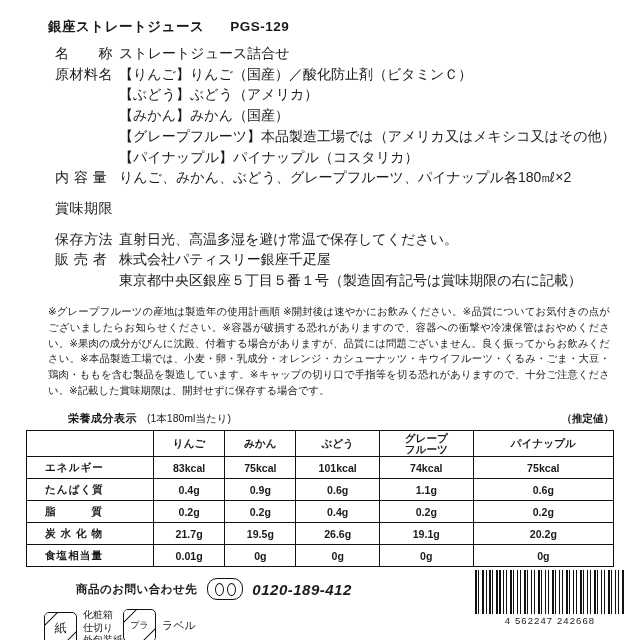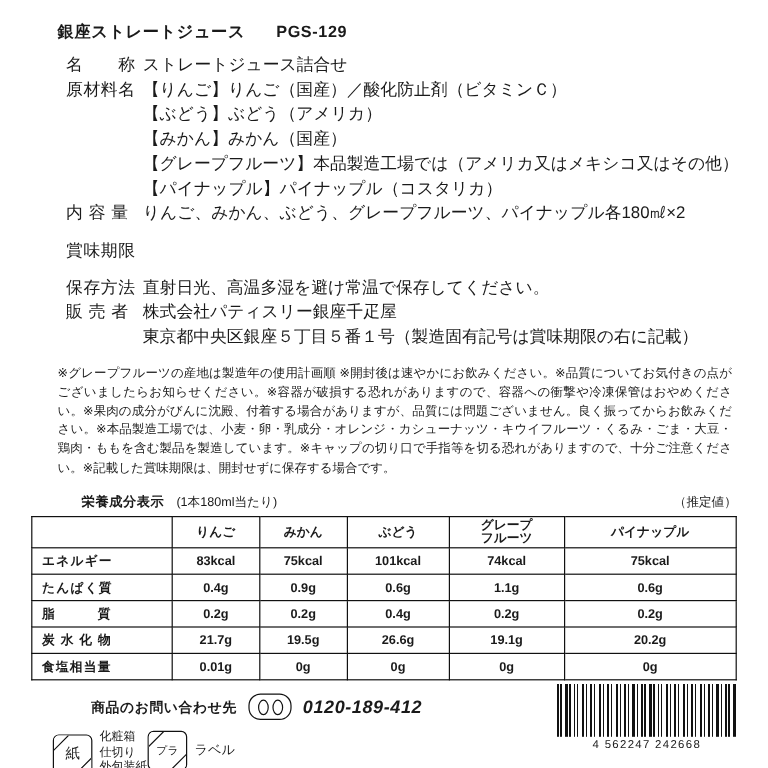--- a/index.html
+++ b/index.html
@@ -54,39 +54,39 @@
   
   .nutri-head{
     margin-top:12px;
     display:flex;
     align-items:flex-end;
     font-size:11px;
     margin-left:42px;
   }
   .nutri-head .t1{font-weight:700;letter-spacing:0.5px;}
   .nutri-head .t2{margin-left:10px;font-size:10.5px;}
-  .nutri-head .t3{margin-left:auto;font-size:10.5px;}
+  .nutri-head .t3{margin-left:auto;font-size:10.5px;font-weight:bold;}
 
   table.nutrition{
     margin-top:4px;
     width:100%;
     border-collapse:collapse;
     font-size:10.6px;
   }
   table.nutrition th,table.nutrition td{
     border:1px solid #111;
     text-align:center;
     padding:2px 0;
     height:17px;
     font-weight:700;
   }
   table.nutrition th.hcol{line-height:1.05;}
   table.nutrition td.first,table.nutrition th.first{
     text-align:left;
-    padding-left:8px;
+    padding-left:18px;
     width:108px;
     letter-spacing:0px;
   }
   table.nutrition td.first{letter-spacing:1px;}
   table.nutrition th.blank{border-top:1px solid #111;}
   .two-line{display:block;line-height:1.02;}
 
   
   .contact{
     margin-top:11px;
@@ -147,21 +147,21 @@
     font-size:10px;
     line-height:1.25;
     white-space:nowrap;
   }
   .mark2{align-items:center;}
   .mark2 .mk-text{font-size:11px;}
 
   
   .barcode{
     position:absolute;
-    right:26px;
+    right:15px;
     bottom:14px;
     width:150px;
     text-align:center;
   }
   .bars{
     height:44px;
     width:150px;
     background:
       repeating-linear-gradient(90deg,
         #111 0px,#111 1.5px,#fff 1.5px,#fff 3px,

